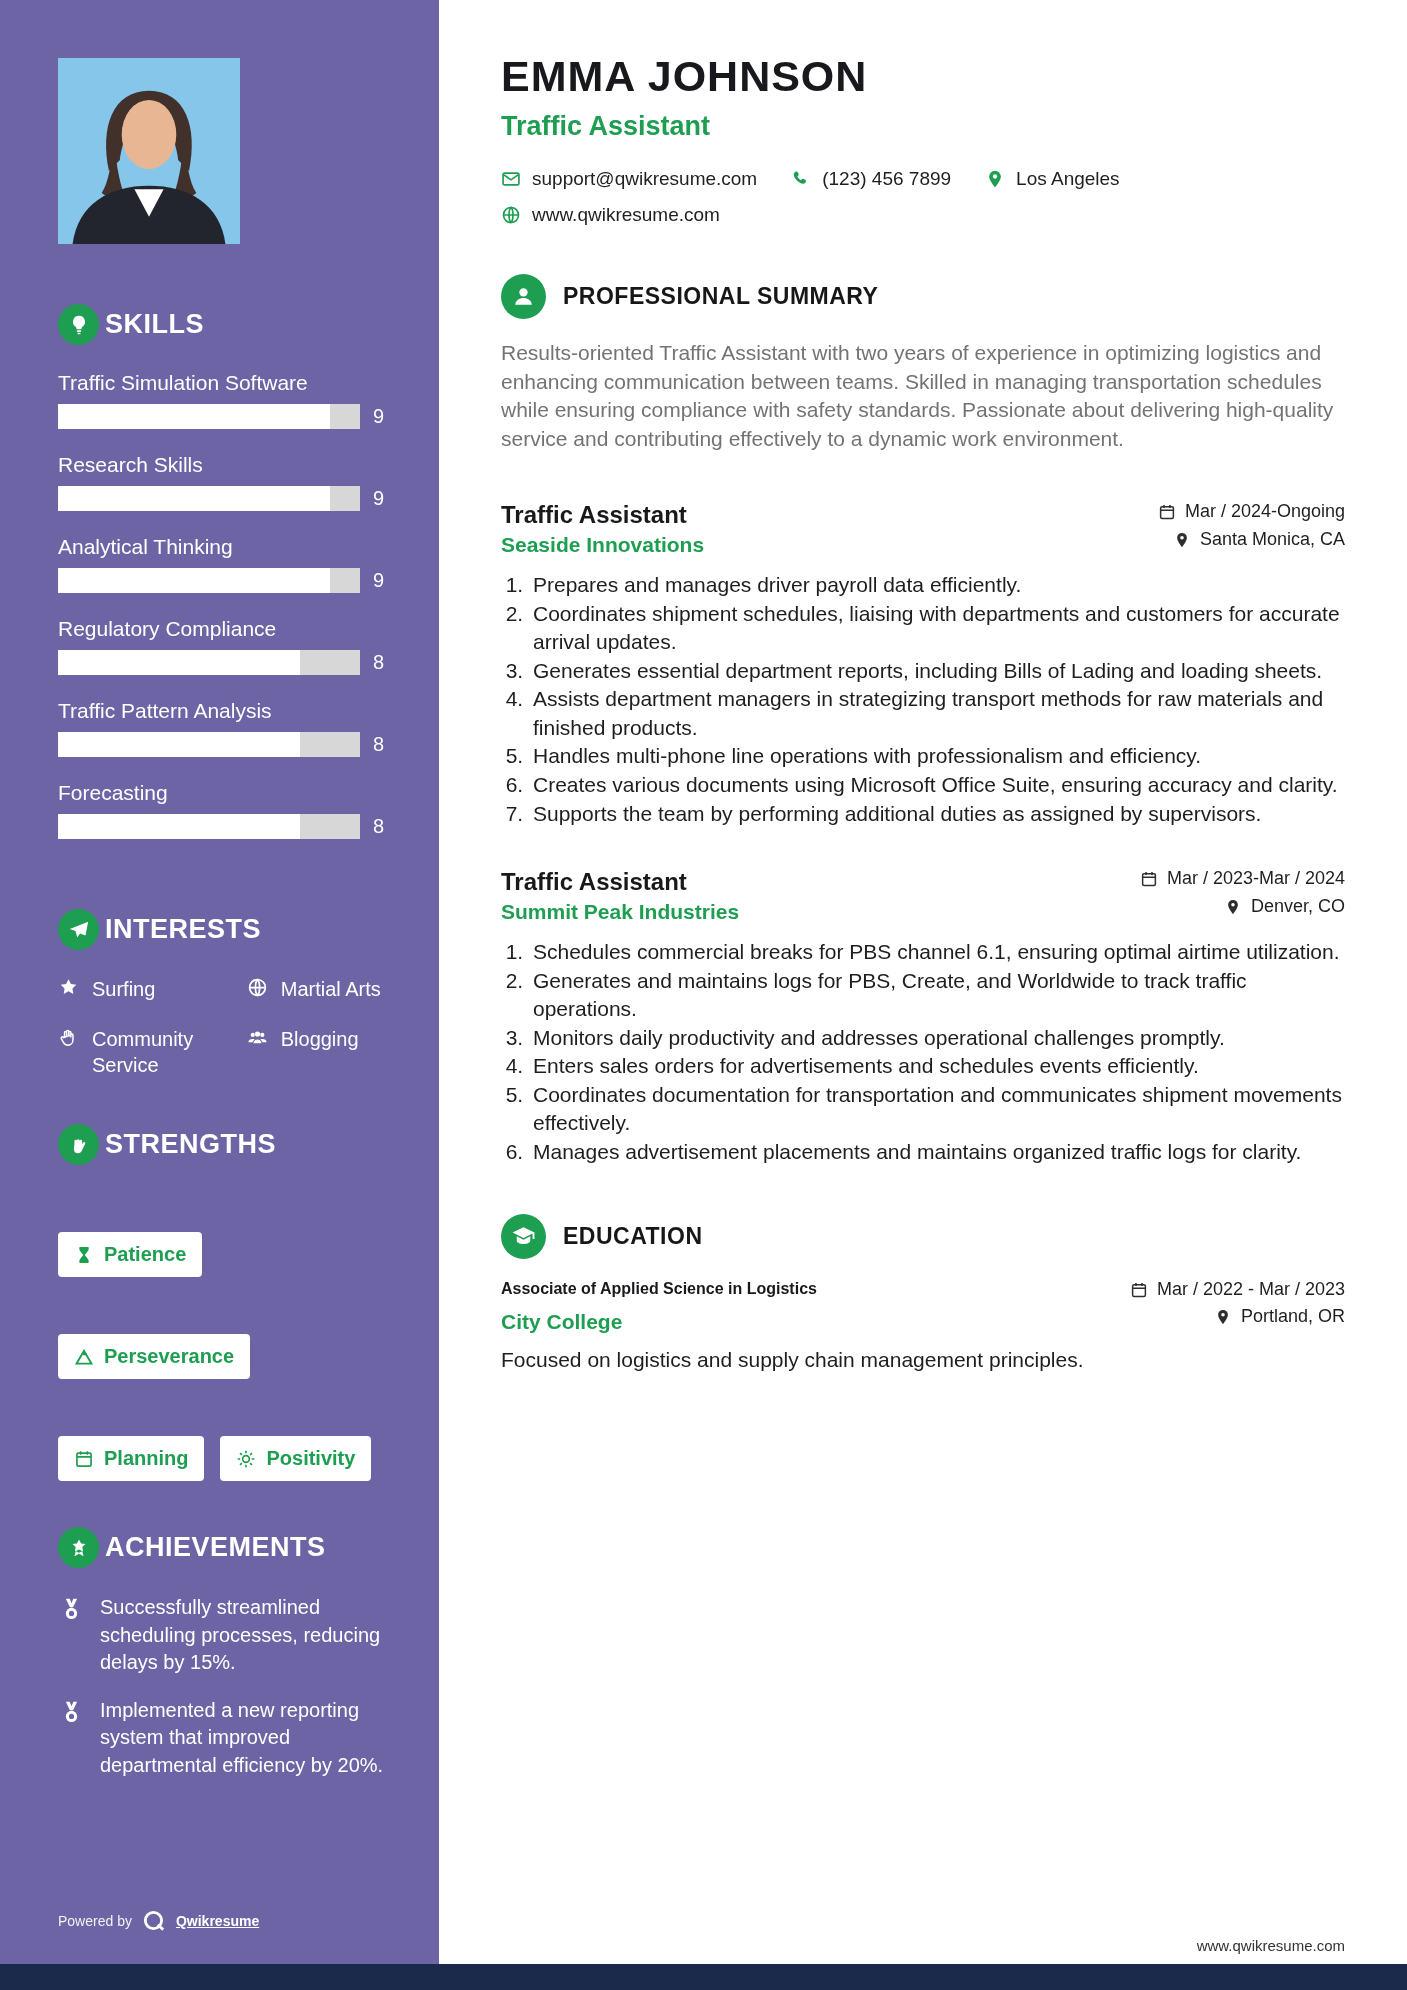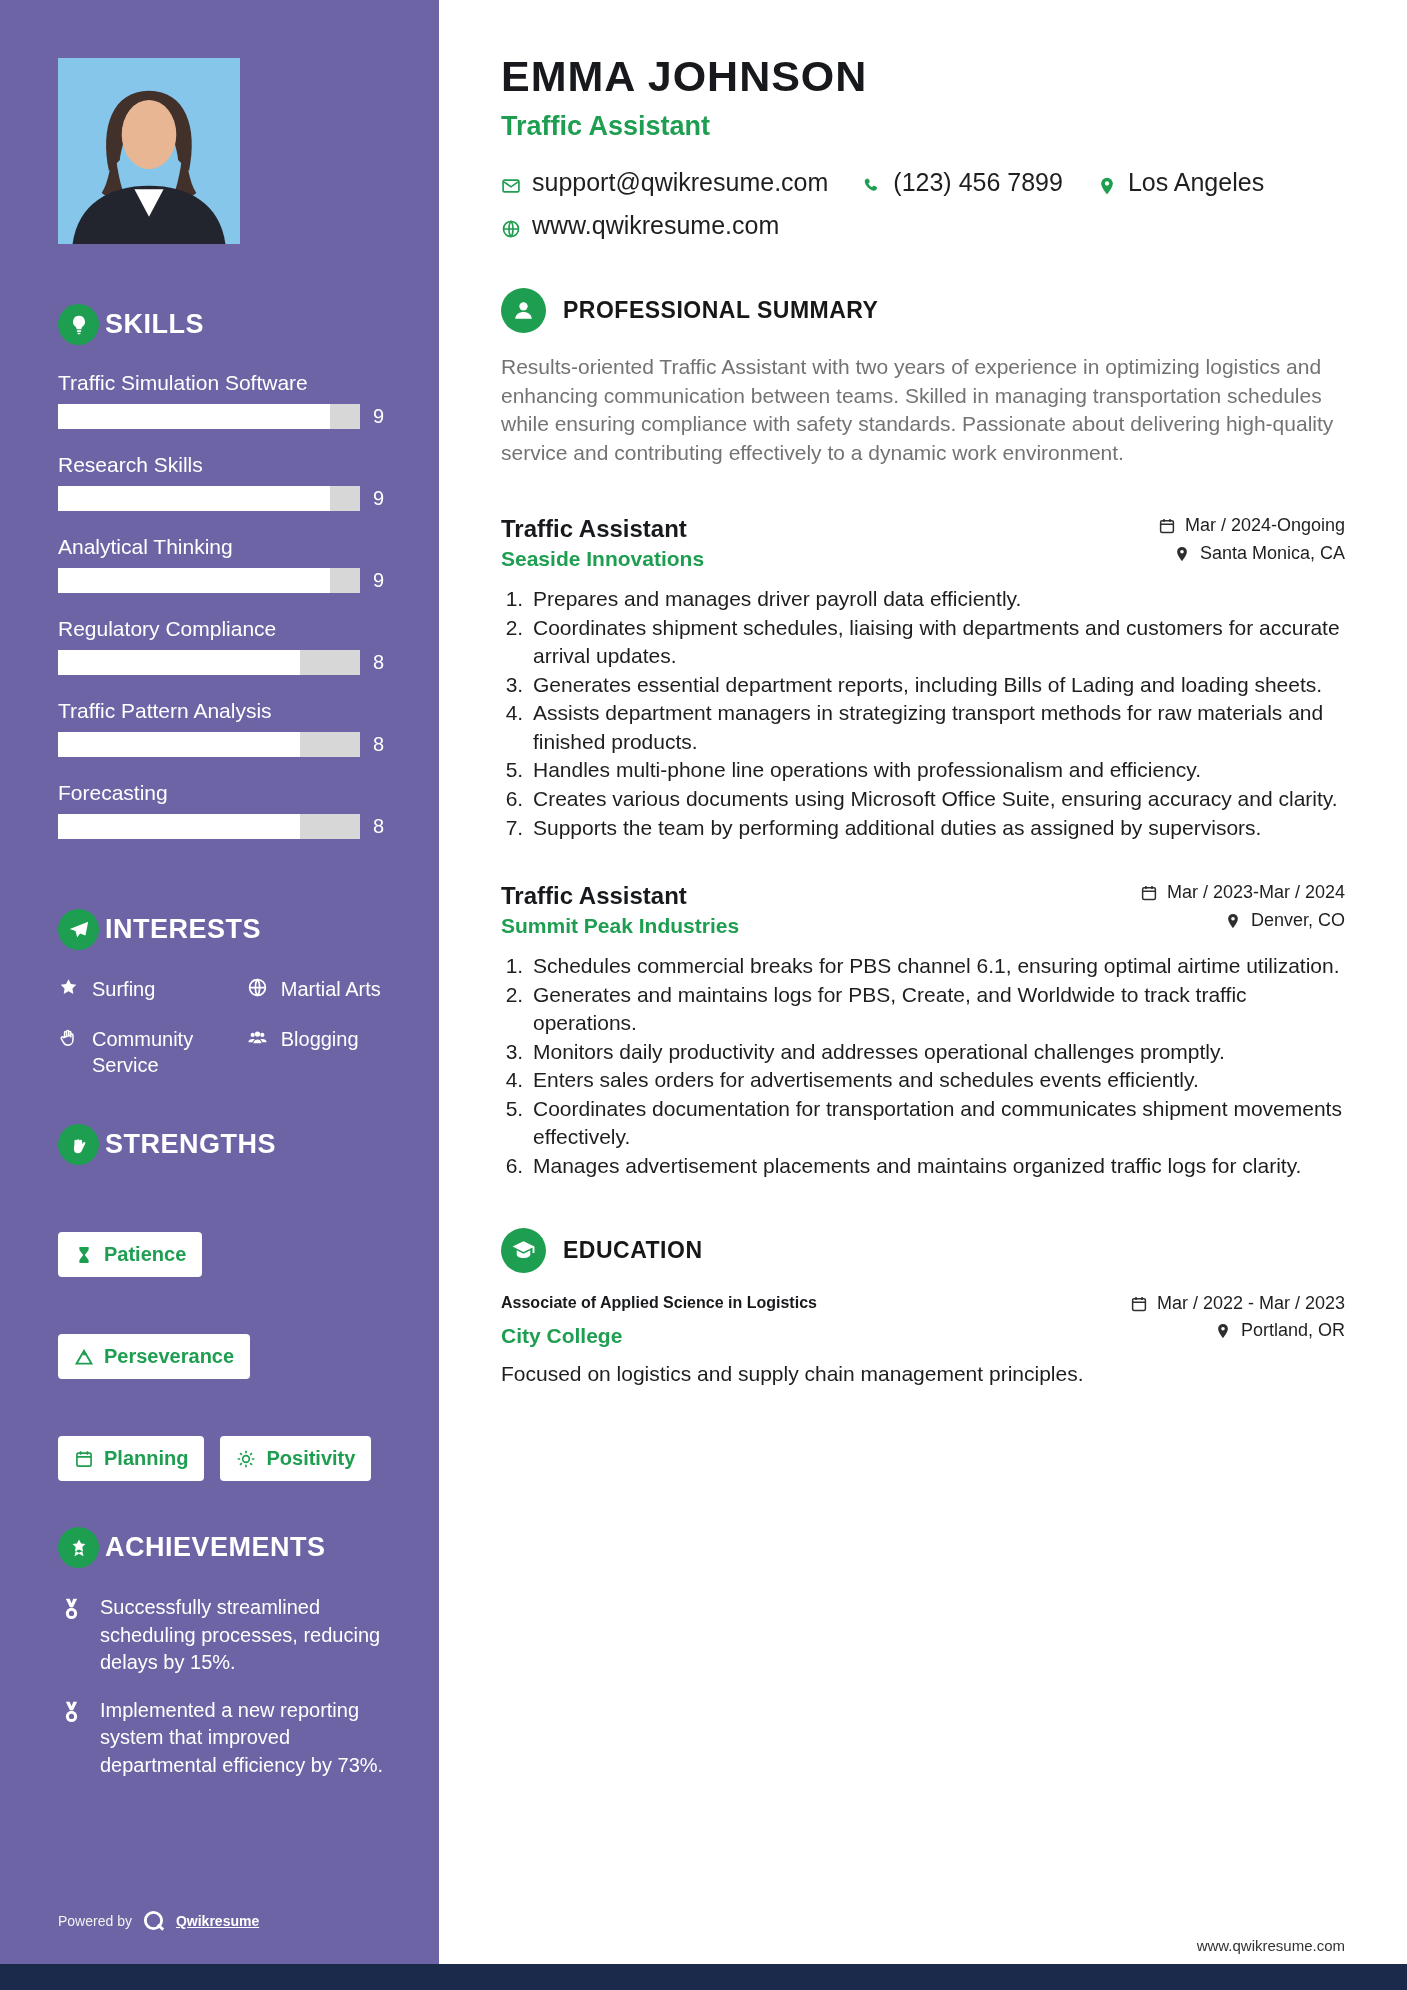--- a/index.html
+++ b/index.html
@@ -56,21 +56,21 @@
   .powered{margin-top:auto;display:flex;align-items:center;gap:9px;font-size:14px;color:#f2f2f2;}
   .powered .logo{width:26px;height:26px;color:#fff;}
   .powered .logo svg{width:100%;height:100%;}
   .brand{font-weight:700;text-decoration:underline;color:#fff;cursor:pointer;}
 
   
   .main{flex:1;padding:52px 62px 60px 62px;color:var(--ink);position:relative;}
   h1.name{font-size:43px;font-weight:800;letter-spacing:1px;color:#17191c;margin-bottom:10px;}
   .role-title{font-size:27px;font-weight:700;color:var(--green);margin-bottom:26px;}
   .contact-row{display:flex;align-items:center;gap:34px;margin-bottom:14px;flex-wrap:wrap;}
-  .contact{display:flex;align-items:center;gap:11px;font-size:25px;color:#1f1f1f;}
+  .contact{display:flex;align-items:center;gap:11px;font-size:19px;color:#1f1f1f;}
   .contact .c-icon{width:20px;height:20px;color:var(--green);flex:none;}
   .c-icon svg{width:100%;height:100%;}
 
   .sec{margin-top:48px;}
   .sec-head{display:flex;align-items:center;gap:17px;margin-bottom:20px;}
   .sec-icon{width:45px;height:45px;border-radius:50%;background:var(--green);
     display:flex;align-items:center;justify-content:center;flex:none;}
   .sec-icon svg{width:25px;height:25px;color:#fff;}
   .sec-head h2{font-size:23px;font-weight:800;letter-spacing:.5px;color:#171717;}
 
@@ -279,21 +279,21 @@
               <circle cx="12" cy="15.5" r="2.3" fill="#6c64a4"></circle>
             </svg></span>
         <span>Successfully streamlined scheduling processes, reducing delays by 15%.</span>
       </div>
       <div class="ach-item">
         <span class="mini-icon"><svg viewBox="0 0 24 24" fill="currentColor">
               <path d="M7 2.5h3.4l1.6 4 1.6-4H17l-3.6 7.6h-2.8z"></path>
               <circle cx="12" cy="15.5" r="5"></circle>
               <circle cx="12" cy="15.5" r="2.3" fill="#6c64a4"></circle>
             </svg></span>
-        <span>Implemented a new reporting system that improved departmental efficiency by 73%.</span>
+        <span>Implemented a new reporting system that improved departmental efficiency by 20%.</span>
       </div>
     </section>
 
     <div class="powered">
       <span>Powered by</span>
       <span class="logo">
         <svg viewBox="0 0 24 24" fill="none" stroke="currentColor" stroke-width="2.6">
             <circle cx="11.5" cy="11.5" r="7.5"></circle>
             <path d="m15.5 15.5 5 4.5"></path>
           </svg>

